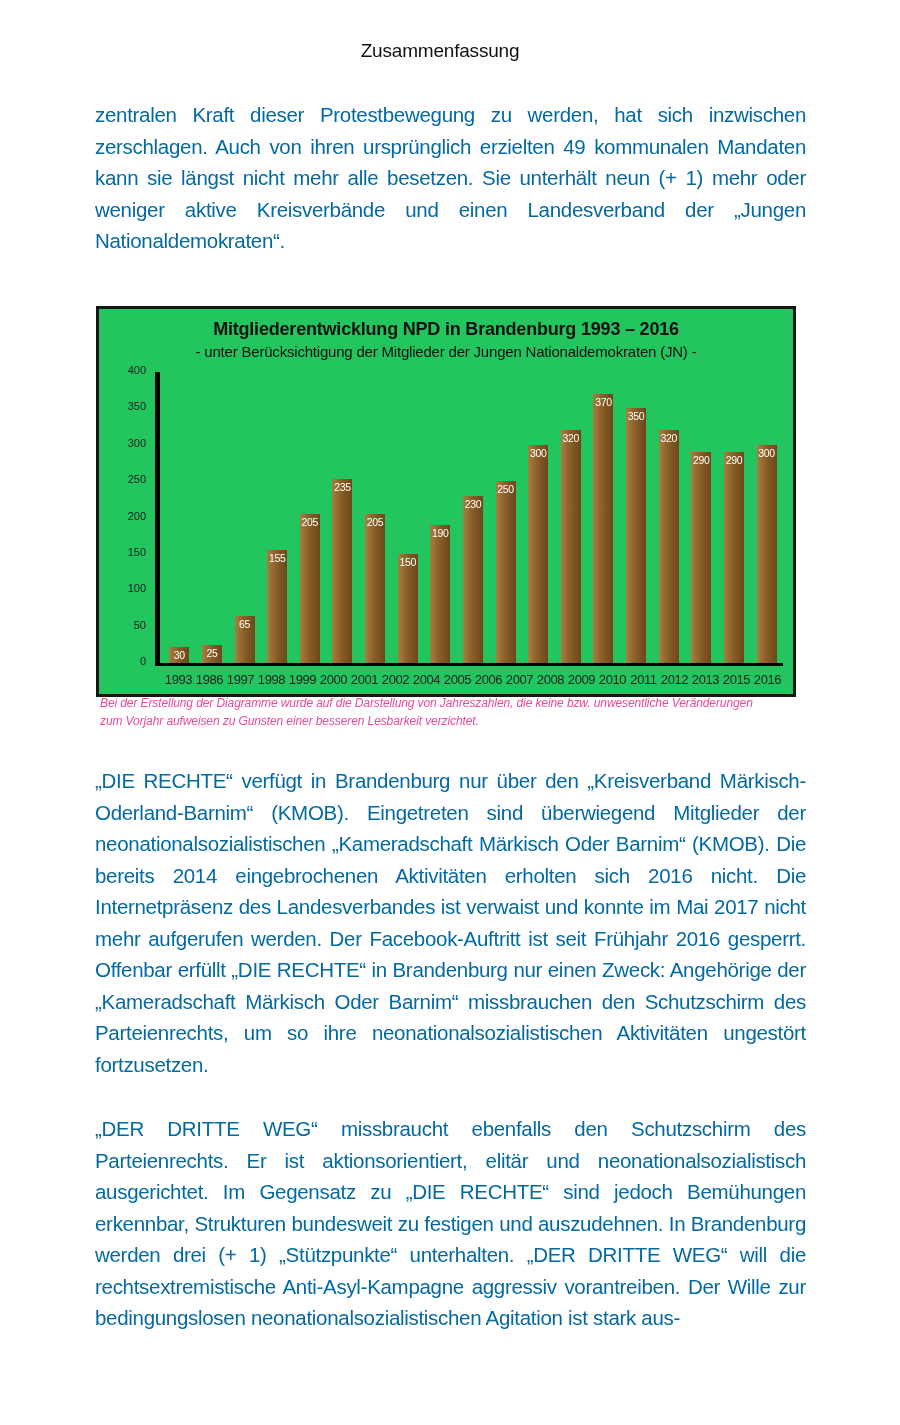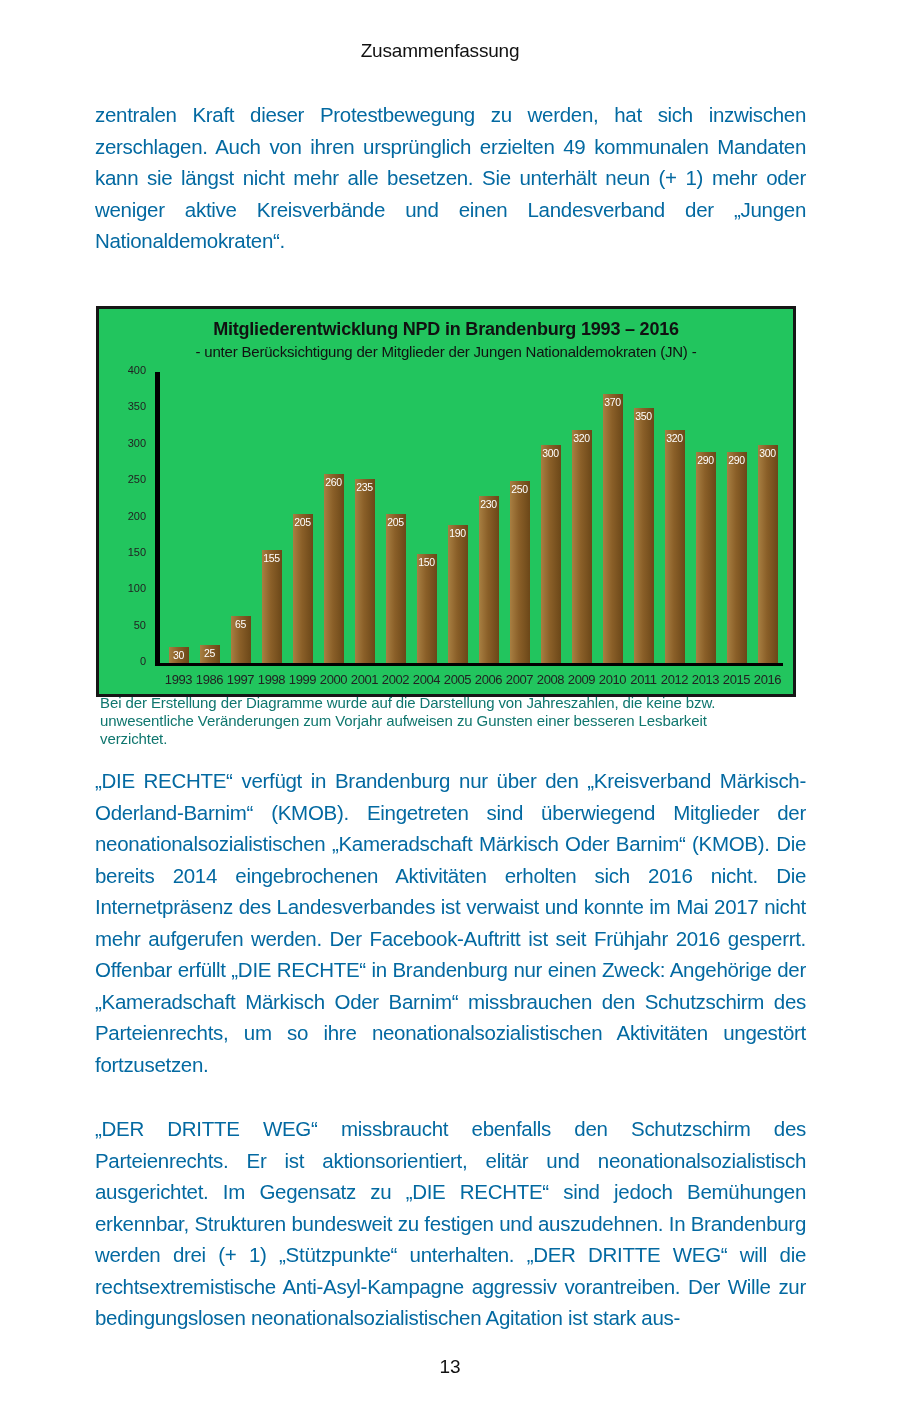--- a/index.html
+++ b/index.html
@@ -66,21 +66,21 @@
   }
   .x-axis-labels{
     display:flex; margin-left:61px; margin-right:10px; padding-left:3px; margin-top:6px;
   }
   .x-label{
     flex:1; text-align:center; font-size:13px; color:#222; letter-spacing:-0.4px;
   }
 
   .figure-caption{
     position:absolute; left:100px; top:694px; width:655px;
-    font-size:15px; line-height:18px; color:#0f766e;
+    font-style:italic; font-size:12px; line-height:18px; color:#ec4899;
     letter-spacing:-0.1px;
   }
   .page-number{
     position:absolute; top:1356px; left:0; width:900px;
     text-align:center; font-size:19px;
   }
 </style>
 </head>
 <body>
 
@@ -122,25 +122,20 @@
             </div>
           </div>
           <div class="bar-col">
             <div class="bar" style="height: 112.763px;">
               <span class="bar-value">155</span>
             </div>
           </div>
           <div class="bar-col">
             <div class="bar" style="height: 149.137px;">
               <span class="bar-value">205</span>
-            </div>
-          </div>
-          <div class="bar-col">
-            <div class="bar" style="height: 189.15px;">
-              <span class="bar-value">260</span>
             </div>
           </div>
           <div class="bar-col">
             <div class="bar" style="height: 184px;">
               <span class="bar-value">235</span>
             </div>
           </div>
           <div class="bar-col">
             <div class="bar" style="height: 149.137px;">
               <span class="bar-value">205</span>
@@ -231,15 +226,14 @@
         <div class="x-label">2016</div>
       </div>
   </div>
 
   <div class="figure-caption">Bei der Erstellung der Diagramme wurde auf die Darstellung von Jahreszahlen, die keine bzw. unwesentliche Veränderungen zum Vorjahr aufweisen zu Gunsten einer besseren Lesbarkeit verzichtet.</div>
 
   <div class="para para-2">„DIE RECHTE“ verfügt in Brandenburg nur über den „Kreisverband Märkisch-Oderland-Barnim“ (KMOB). Eingetreten sind überwiegend Mitglieder der neonationalsozialistischen „Kameradschaft Märkisch Oder Barnim“ (KMOB). Die bereits 2014 eingebrochenen Aktivitäten erholten sich 2016 nicht. Die Internetpräsenz des Landesverbandes ist verwaist und konnte im Mai 2017 nicht mehr aufgerufen werden. Der Facebook-Auftritt ist seit Frühjahr 2016 gesperrt. Offenbar erfüllt „DIE RECHTE“ in Brandenburg nur einen Zweck: Angehörige der „Kameradschaft Märkisch Oder Barnim“ missbrauchen den Schutzschirm des Parteienrechts, um so ihre neonationalsozialistischen Aktivitäten ungestört fortzusetzen.</div>
 
   <div class="para para-3">„DER DRITTE WEG“ missbraucht ebenfalls den Schutzschirm des Parteienrechts. Er ist  aktionsorientiert, elitär und neonationalsozialistisch ausgerichtet. Im Gegensatz zu „DIE RECHTE“ sind jedoch Bemühungen erkennbar, Strukturen bundesweit zu festigen und auszudehnen. In Brandenburg werden drei (+ 1) „Stützpunkte“ unterhalten. „DER DRITTE WEG“ will die rechtsextremistische Anti-Asyl-Kampagne aggressiv vorantreiben. Der Wille zur bedingungslosen neonationalsozialistischen Agitation ist stark aus-</div>
 
-  <div class="page-number">13</div>
 
 </div>
 
 </body></html>

